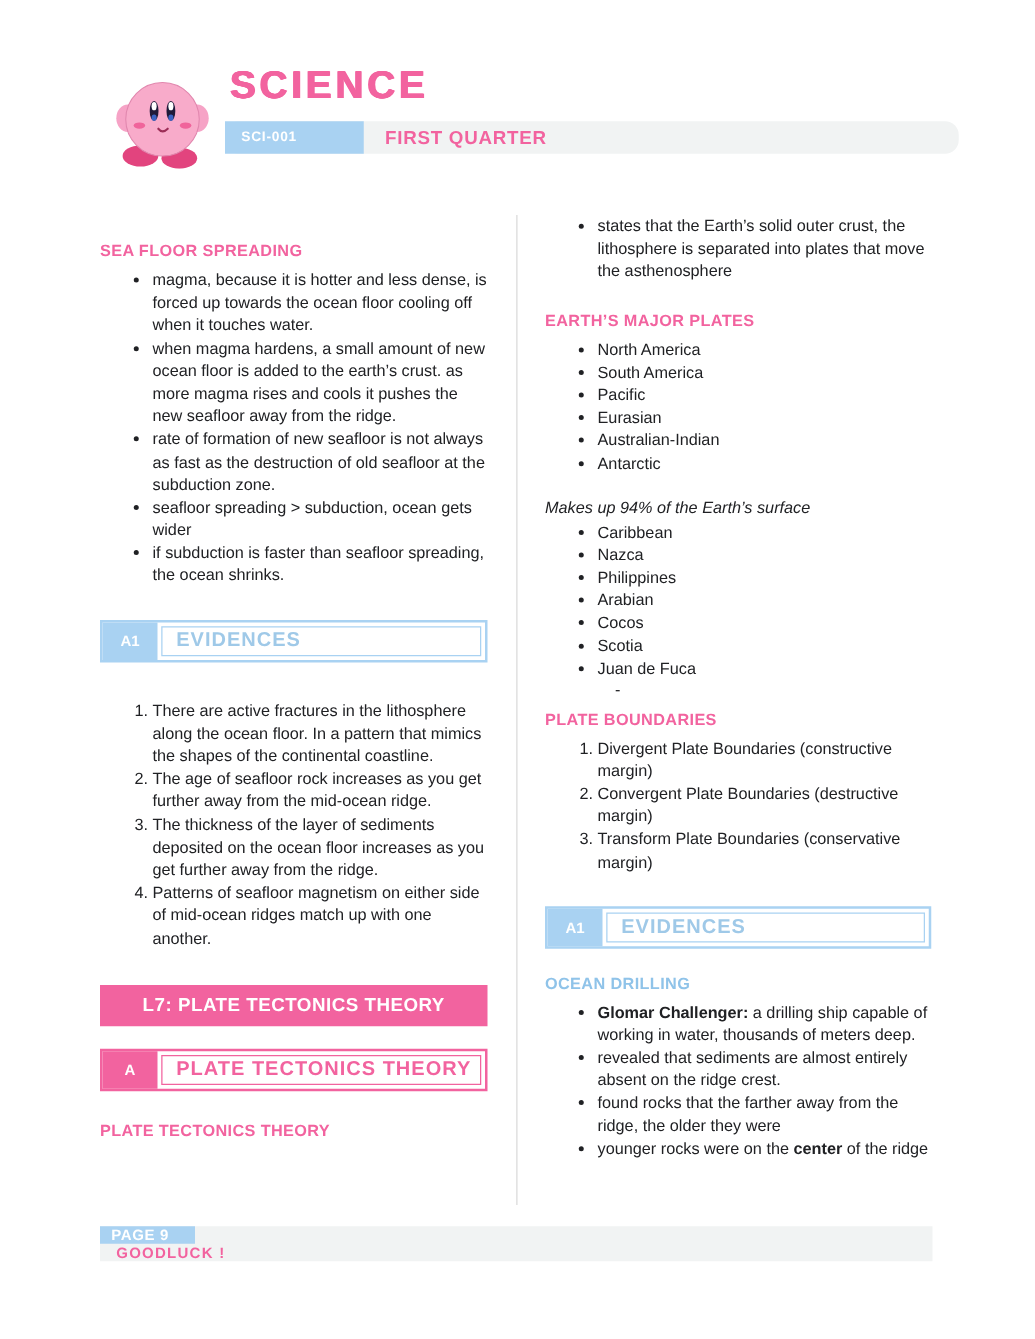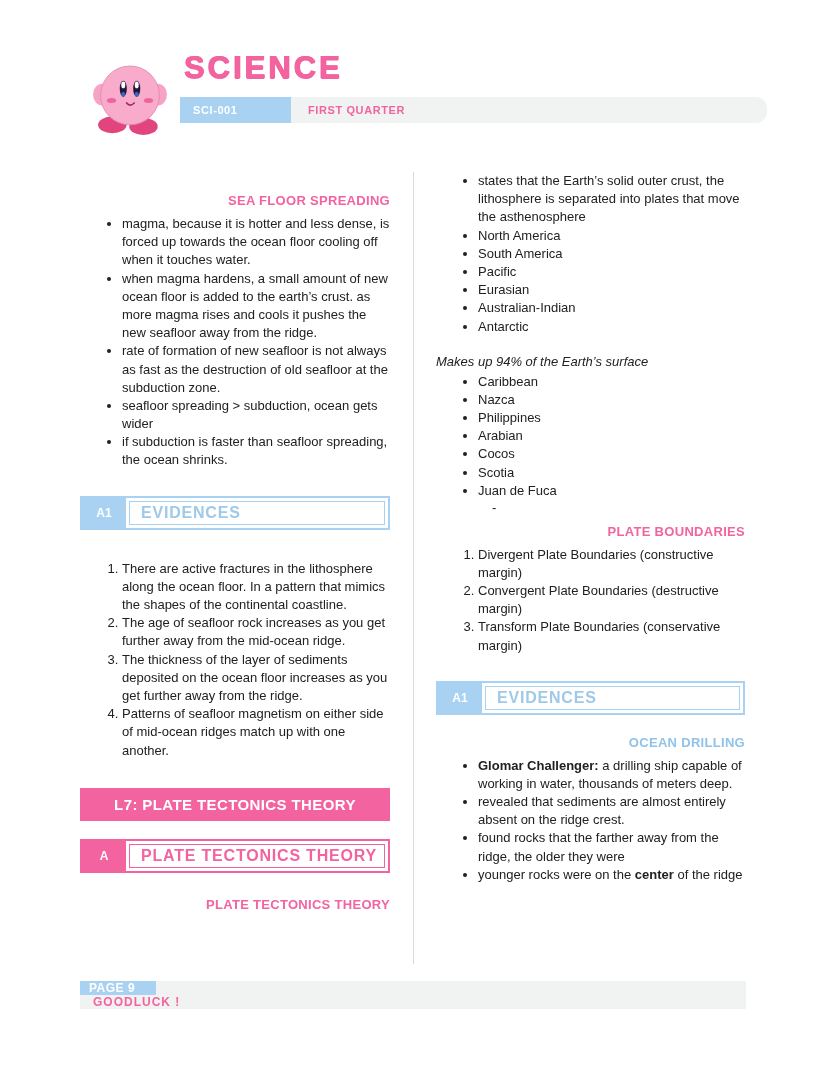--- a/index.html
+++ b/index.html
@@ -16,31 +16,31 @@
 
   
   .kirby{position:absolute;left:88px;top:55px;width:84px;height:80px;}
   .doc-title{position:absolute;left:184px;top:50px;font-size:31px;font-weight:800;
     letter-spacing:3px;color:var(--pink);
     text-shadow:0.6px 0 var(--pink),-0.6px 0 var(--pink),0 0.6px var(--pink);}
   .header-bar{position:absolute;left:180px;top:97px;width:587px;height:26px;
     background:var(--bar-gray);display:flex;align-items:stretch;border-radius:11px;}
   .header-code{background:var(--blue);color:#fff;font-weight:700;font-size:11px;
     letter-spacing:0.6px;width:111px;display:flex;align-items:center;padding-left:13px;}
-  .header-quarter{color:var(--pink);font-weight:700;font-size:11px;letter-spacing:0.6px;
+  .header-quarter{color:var(--pink);font-weight:700;font-size:15px;letter-spacing:0.6px;
     display:flex;align-items:center;padding-left:17px;}
 
   
   .columns{position:absolute;left:80px;top:168px;width:668px;display:flex;}
   .col-left{width:310px;}
   .col-divider{width:1px;background:#dadada;margin:4px 22px 0 23px;height:792px;}
   .col-right{width:309px;}
 
   .sec-heading{font-size:13px;font-weight:700;color:var(--pink);letter-spacing:0.3px;
-    margin:22px 0 7px 0;text-align:right;}
+    margin:22px 0 7px 0;}
   .sec-heading.first{margin-top:25px;}
   .sec-heading.blue-heading{color:#8fc3e9;}
 
   ul.bullets{list-style:disc;padding-left:42px;font-size:13px;line-height:1.4;}
   ul.bullets li{padding-left:0px;}
   ol.numbers{list-style:decimal;padding-left:42px;font-size:13px;line-height:1.4;}
   .note-italic{font-style:italic;font-size:13px;margin:18px 0 4px 0;}
   .tiny-dash{font-size:13px;padding-left:56px;line-height:1.2;}
 
   
@@ -137,20 +137,21 @@
     </div>
 
     <div class="col-divider"></div>
 
     <div class="col-right">
 
       <ul class="bullets" style="margin-top:4px">
           <li>states that the Earth’s solid outer crust, the lithosphere is separated into plates that move the asthenosphere</li>
         </ul>
 
+      <div class="sec-heading">EARTH’S MAJOR PLATES</div>
       <ul class="bullets">
           <li>North America</li>
           <li>South America</li>
           <li>Pacific</li>
           <li>Eurasian</li>
           <li>Australian-Indian</li>
           <li>Antarctic</li>
         </ul>
 
       <div class="note-italic">Makes up 94% of the Earth’s surface</div>

